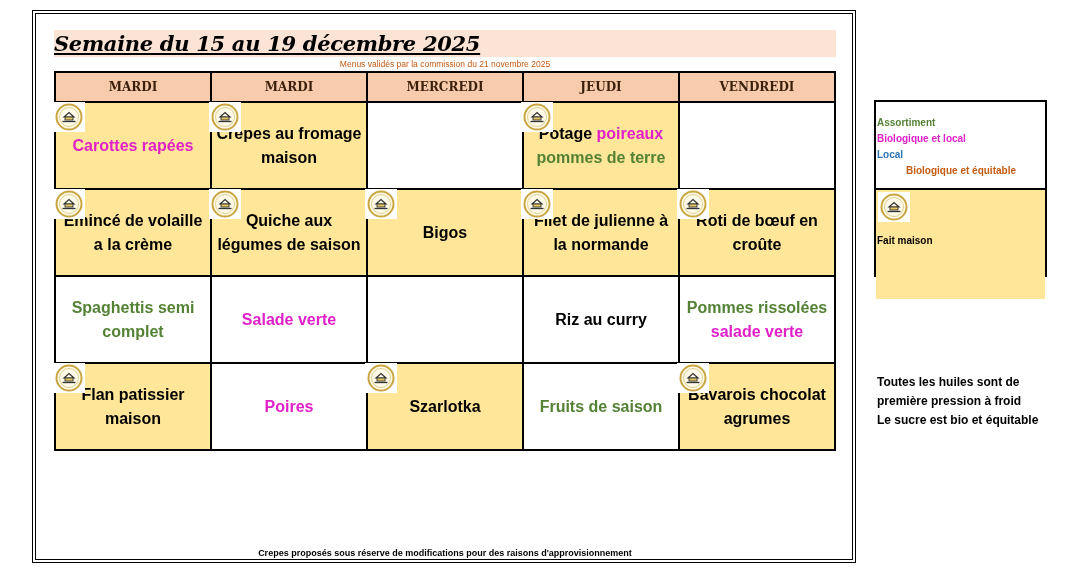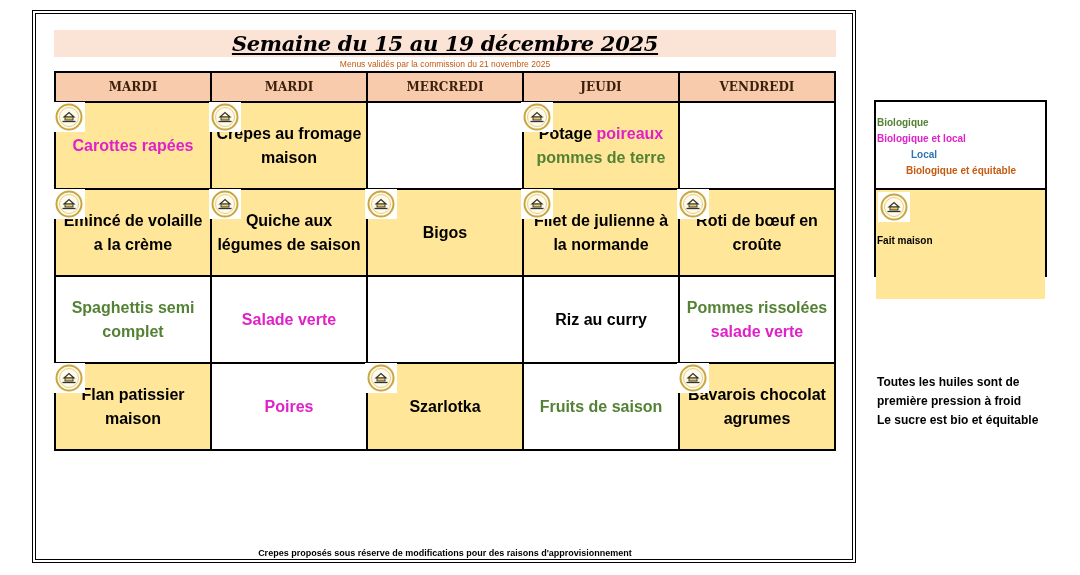--- a/index.html
+++ b/index.html
@@ -9,21 +9,21 @@
     position: absolute; left: 32px; top: 10px; width: 824px; height: 553px;
     border: 1px solid #000; box-sizing: border-box;
   }
   .frame-inner {
     position: absolute; left: 2px; top: 2px; right: 2px; bottom: 2px;
     border: 1px solid #000;
   }
 
   .title-band {
     position: absolute; left: 54px; top: 30px; width: 782px; height: 27px;
-    background: #fbe3d6; text-align: center;
+    background: #fbe3d6; text-align: left;
   }
   .title {
     font-family: "DejaVu Serif", "Liberation Serif", serif;
     font-style: italic; font-weight: bold; font-size: 21px; line-height: 27px;
     text-decoration: underline; color: #000; letter-spacing: -0.3px;
   }
   .subtitle {
     position: absolute; left: 54px; top: 58px; width: 782px; text-align: center;
     font-family: "Liberation Sans", sans-serif; font-size: 8.5px; color: #c55a11; line-height: 12px;
   }
@@ -41,21 +41,21 @@
     height: 85px; border: 2px solid #000; padding: 0 4px;
     text-align: center; vertical-align: middle; position: relative;
     font-family: "Liberation Sans", sans-serif; font-weight: bold; font-size: 16px; line-height: 24px;
     color: #000;
   }
   table.menu td.fm { background: #ffe699; }
   table.menu td.plain { background: #ffffff; }
 
   .c-bio { color: #548235; }
   .c-biolocal { color: #e020c8; }
-  .c-local { color: #2e75b6; margin-left: 34px; }
+  .c-local { color: #2e75b6; }
   .c-bioeq { color: #c55a11; text-align: center; }
   .c-plain { color: #000; }
 
   .badge {
     position: absolute; left: -3px; top: -1px; width: 32px; height: 30px;
     background: #fff; display: flex; align-items: center; justify-content: center;
   }
   .badge svg { display: block; }
 
   .footer-note {
@@ -227,21 +227,21 @@
             </svg>
           </div><span class="c-plain">Bavarois chocolat agrumes</span></td>
       </tr>
     </tbody>
 </table>
 
 <div class="footer-note">Crepes proposés sous réserve de modifications pour des raisons d'approvisionnement</div>
 
 <div class="legend">
   <div class="legend-top">
-    <div class="c-bio">Biologique</div>
+    <div class="c-bio">Assortiment</div>
     <div class="c-biolocal">Biologique et local</div>
     <div class="c-local">Local</div>
     <div class="c-bioeq">Biologique et équitable</div>
   </div>
   <div class="legend-bottom">
     <div class="badge">
         <svg width="30" height="28" viewBox="0 0 30 28">
           <circle cx="15" cy="14" r="12.5" fill="#fffbe8" stroke="#c9a640" stroke-width="2"></circle>
           <circle cx="15" cy="14" r="9.5" fill="none" stroke="#d9c27a" stroke-width="0.8"></circle>
           <path d="M10 14 L15 9.5 L20 14 Z" fill="none" stroke="#333" stroke-width="1.2"></path>

